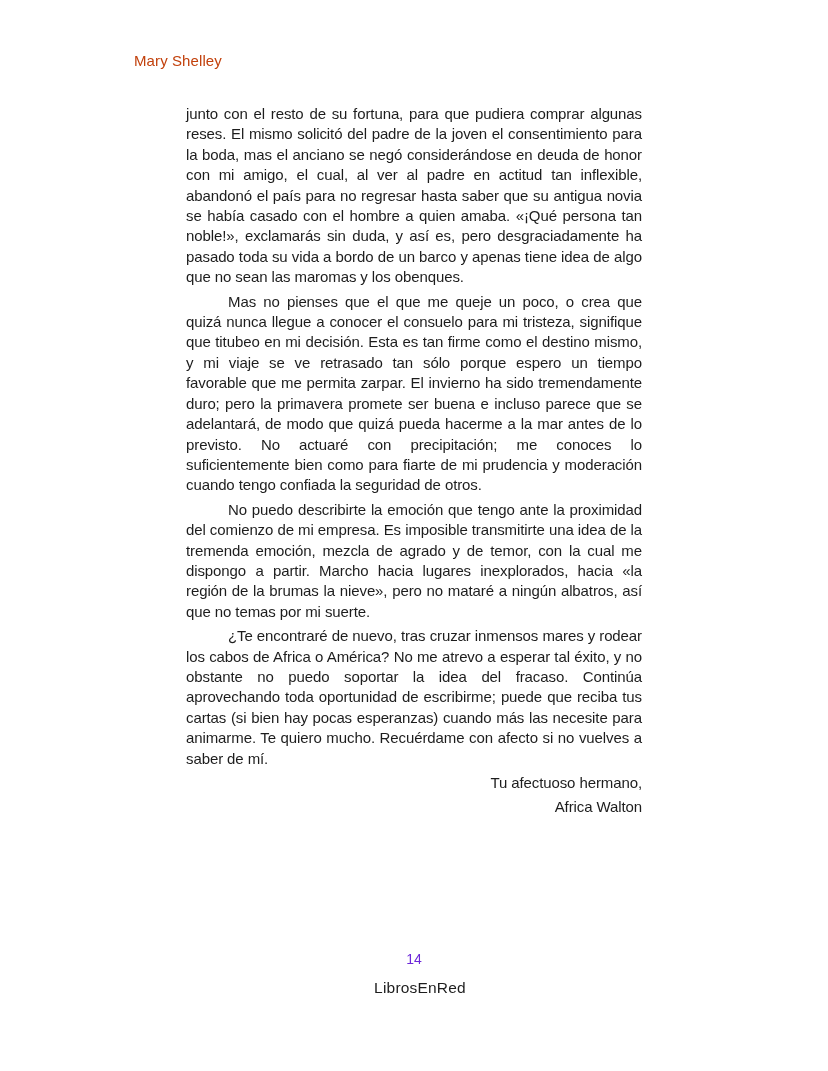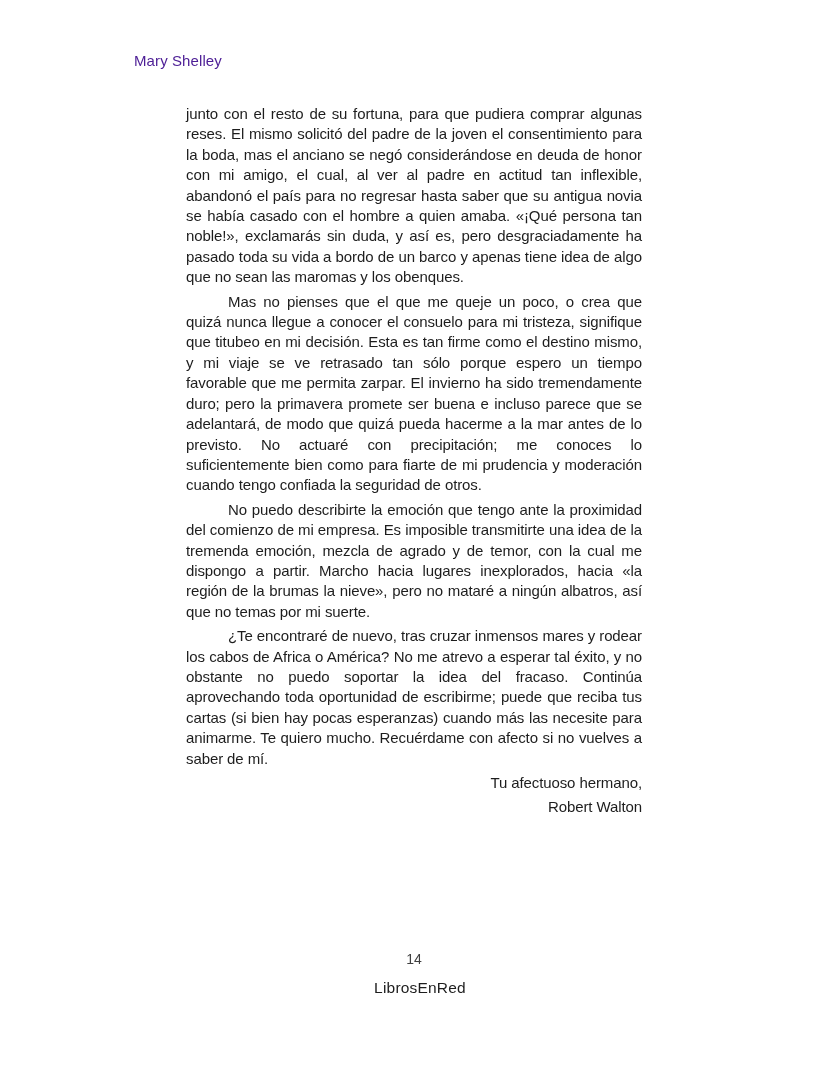--- a/index.html
+++ b/index.html
@@ -15,21 +15,21 @@
     font-family: "Liberation Sans", sans-serif;
     color: #1d1d1d;
     overflow: hidden;
   }
   .running-header {
     position: absolute;
     left: 134px;
     top: 52px;
     font-size: 15px;
     letter-spacing: 0.1px;
-    color: #4c1d95;
+    color: #c2410c;
   }
   .text-block {
     position: absolute;
     left: 186px;
     top: 104px;
     width: 456px;
     font-size: 15px;
     line-height: 20.4px;
     letter-spacing: -0.1px;
     text-align: justify;
@@ -53,21 +53,21 @@
     text-indent: 0 !important;
     margin-top: 2px !important;
   }
   .page-number {
     position: absolute;
     top: 951px;
     left: 0;
     width: 828px;
     text-align: center;
     font-size: 14px;
-    color: #404040;
+    color: #6d28d9;
   }
   .publisher {
     position: absolute;
     top: 979px;
     left: 6px;
     width: 828px;
     text-align: center;
     font-size: 15.5px;
     letter-spacing: 0.2px;
     color: #1d1d1d;
@@ -83,20 +83,20 @@
   <div class="text-block">
     <div class="paragraphs">
         <p class="body-paragraph">junto con el resto de su fortuna, para que pudiera comprar algunas reses. El mismo solicitó del padre de la joven el consentimiento para la boda, mas el anciano se negó considerándose en deuda de honor con mi amigo, el cual, al ver al padre en actitud tan inflexible, abandonó el país para no regresar hasta saber que su antigua novia se había casado con el hombre a quien amaba. «¡Qué persona tan noble!», exclamarás sin duda, y así es, pero desgraciadamente ha pasado toda su vida a bordo de un barco y apenas tiene idea de algo que no sean las maromas y los obenques.</p>
         <p class="body-paragraph">Mas no pienses que el que me queje un poco, o crea que quizá nunca llegue a conocer el consuelo para mi tristeza, signifique que titubeo en mi decisión. Esta es tan firme como el destino mismo, y mi viaje se ve retrasado tan sólo porque espero un tiempo favorable que me permita zarpar. El invierno ha sido tremendamente duro; pero la primavera promete ser buena e incluso parece que se adelantará, de modo que quizá pueda hacerme a la mar antes de lo previsto. No actuaré con precipitación; me conoces lo suficientemente bien como para fiarte de mi prudencia y moderación cuando tengo confiada la seguridad de otros.</p>
         <p class="body-paragraph">No puedo describirte la emoción que tengo ante la proximidad del comienzo de mi empresa. Es imposible transmitirte una idea de la tremenda emoción, mezcla de agrado y de temor, con la cual me dispongo a partir. Marcho hacia lugares inexplorados, hacia «la región de la brumas la nieve», pero no mataré a ningún albatros, así que no temas por mi suerte.</p>
         <p class="body-paragraph">¿Te encontraré de nuevo, tras cruzar inmensos mares y rodear los cabos de Africa o América? No me atrevo a esperar tal éxito, y no obstante no puedo soportar la idea del fracaso. Continúa aprovechando toda oportunidad de escribirme; puede que reciba tus cartas (si bien hay pocas esperanzas) cuando más las necesite para animarme. Te quiero mucho. Recuérdame con afecto si no vuelves a saber de mí.</p>
       </div>
 
     <p class="signoff">Tu afectuoso hermano,</p>
 
-    <p class="signature">Robert Walton</p>
+    <p class="signature">Africa Walton</p>
   </div>
 
   <div class="page-number">14</div>
 
   <div class="publisher">LibrosEnRed</div>
 
 </div>
 
 </body></html>

